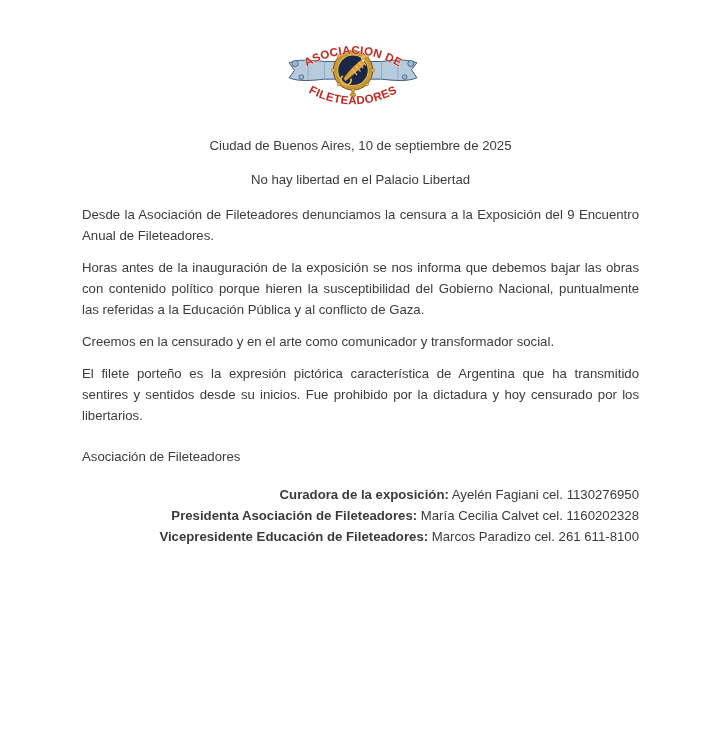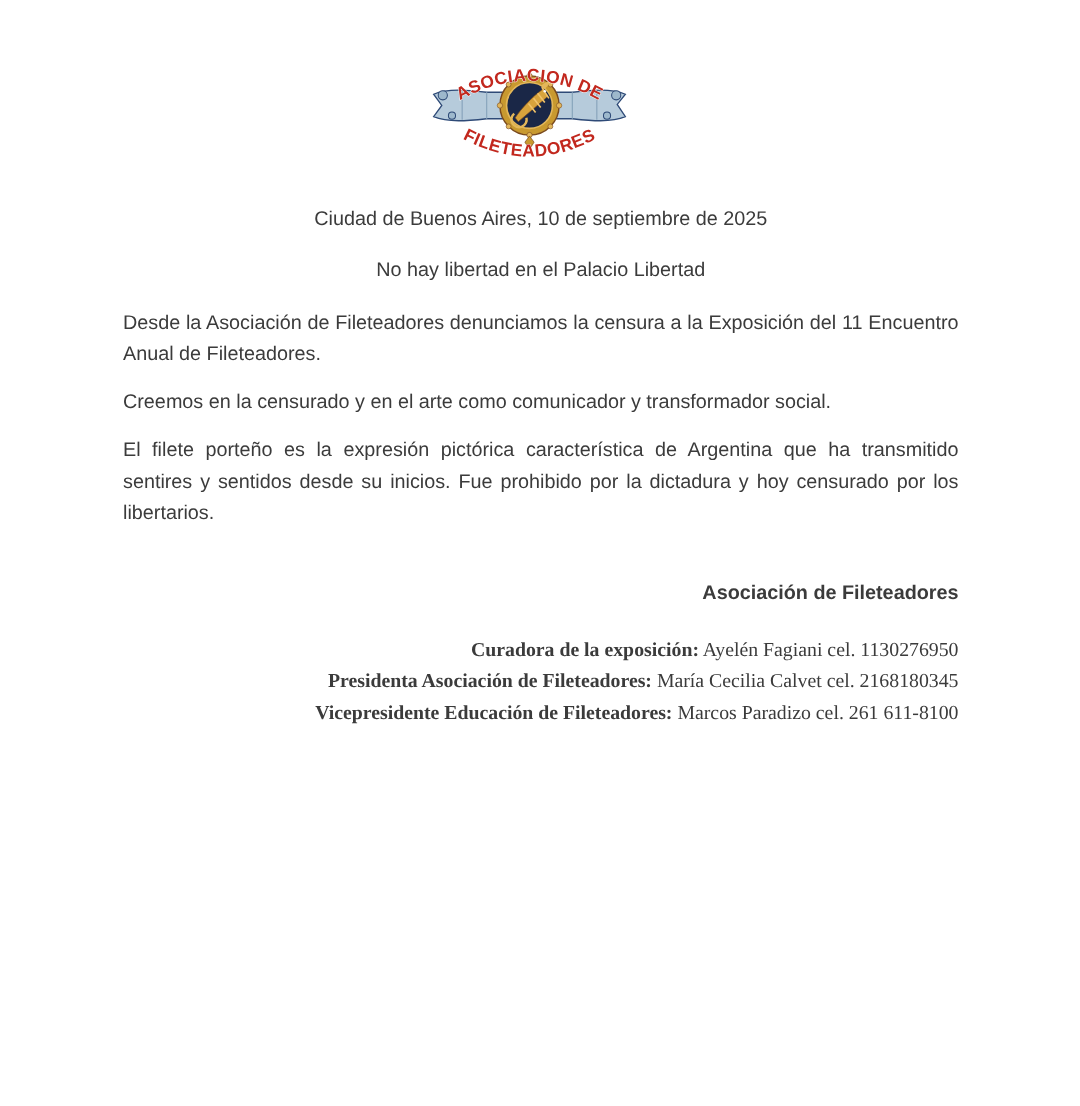--- a/index.html
+++ b/index.html
@@ -33,22 +33,22 @@
   .content {
     position: absolute;
     left: 82px; top: 135px;
     width: 557px;
     font-size: 13.2px;
     line-height: 21px;
   }
   .dateline { text-align: center; margin: 0 0 13px 0; }
   .doc-title { text-align: center; font-weight: normal; margin: 0 0 14px 0; }
   .content p.para { margin: 0 0 11px 0; text-align: justify; text-justify: inter-word; }
-  .signature { text-align: right; font-weight: bold; margin: 32px 0 17px 0; }
-  .contacts { text-align: right; font-family: Liberation Serif, serif; }
+  .signature { text-align: left; font-weight: normal; margin: 20px 0 17px 0; }
+  .contacts { text-align: right; }
   .contact-line { white-space: nowrap; }
   .contact-line b { font-weight: bold; }
 </style>
 </head>
 <body>
 
 <div class="page">
 
   <div class="logo-wrap">
     <svg viewBox="0 0 200 118" xmlns="http://www.w3.org/2000/svg">
@@ -97,26 +97,27 @@
       <text class="arc-text">
         <textPath href="#arcBottom" startOffset="50%" text-anchor="middle">FILETEADORES</textPath>
       </text>
     </svg>
   </div>
 
   <div class="content">
     <div class="dateline">Ciudad de Buenos Aires, 10 de septiembre de 2025</div>
     <div class="doc-title">No hay libertad en el Palacio Libertad</div>
 
-    <p class="para">Desde la Asociación de Fileteadores denunciamos la censura a la Exposición del 11 Encuentro Anual de Fileteadores.</p>
+    <p class="para">Desde la Asociación de Fileteadores denunciamos la censura a la Exposición del 9 Encuentro Anual de Fileteadores.</p>
+    <p class="para">Horas antes de la inauguración de la exposición se nos informa que debemos bajar las obras con contenido político porque hieren la susceptibilidad del Gobierno Nacional, puntualmente las referidas a la Educación Pública y al conflicto de Gaza.</p>
     <p class="para">Creemos en la censurado y en el arte como comunicador y transformador social.</p>
     <p class="para">El filete porteño es la expresión pictórica característica de Argentina que ha transmitido sentires y sentidos desde su inicios. Fue prohibido por la dictadura y hoy censurado por los libertarios.</p>
 
     <div class="signature">Asociación de Fileteadores</div>
 
     <div class="contacts">
       <div class="contact-line"><b>Curadora de la exposición:</b> <span>Ayelén Fagiani cel. 1130276950</span></div>
-      <div class="contact-line"><b>Presidenta Asociación de Fileteadores:</b> <span>María Cecilia Calvet cel. 2168180345</span></div>
+      <div class="contact-line"><b>Presidenta Asociación de Fileteadores:</b> <span>María Cecilia Calvet cel. 1160202328</span></div>
       <div class="contact-line"><b>Vicepresidente Educación de Fileteadores:</b> <span>Marcos Paradizo cel. 261 611-8100</span></div>
     </div>
   </div>
 
 </div>
 
 </body></html>

